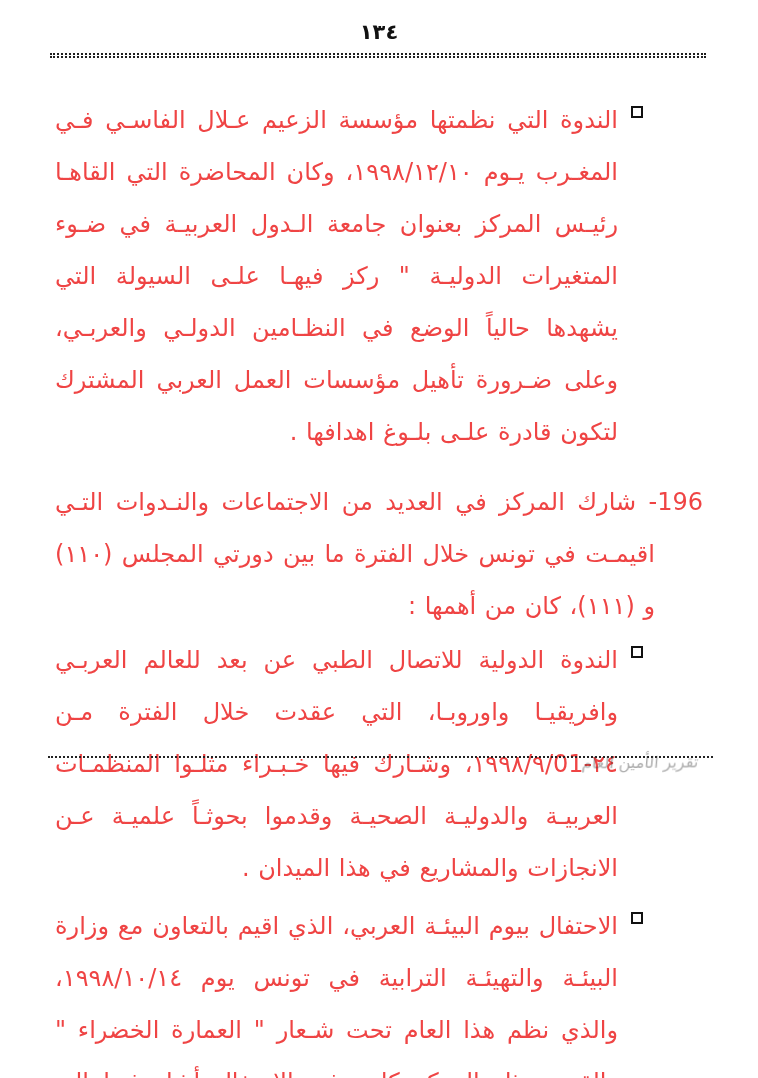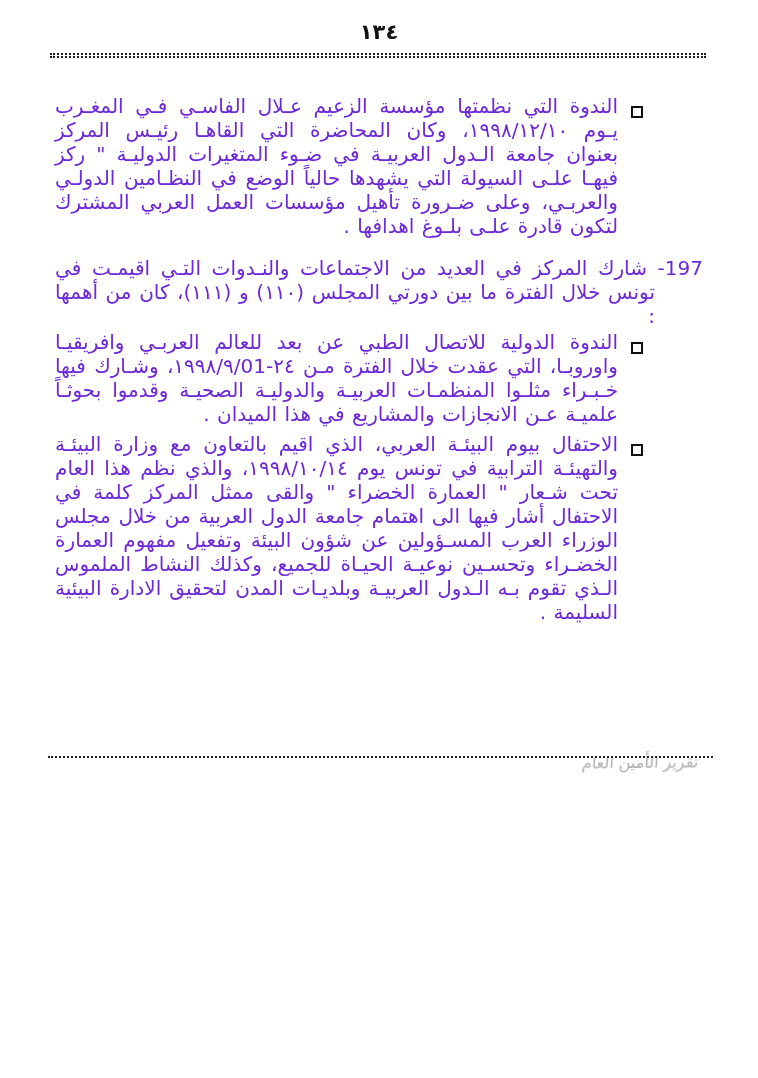--- a/index.html
+++ b/index.html
@@ -31,24 +31,24 @@
     height: 5px;
   }
   .rule-top { margin: 9px 52px 0 50px; }
   
   .content {
     direction: rtl;
     padding: 36px 55px 0 55px;
   }
   .para {
     position: relative;
-    font-size: 20px;
-    line-height: 24px;
+    font-size: 24px;
+    line-height: 52px;
     text-align: justify;
-    color: #6d28d9;
+    color: #ef4444;
     margin-bottom: 6px;
     word-spacing: 1px;
   }
   .para.bulleted { padding-right: 85px; }
   .para.numbered {
     padding-right: 48px;
     text-indent: -48px;
     margin-top: 18px;
     margin-bottom: 2px;
   }
@@ -91,21 +91,21 @@
 <div class="page">
 
   <header class="page-header">
     <div class="page-number">١٣٤</div>
     <div class="rule rule-top"></div>
   </header>
 
   <main class="content">
 
   <div class="para bulleted"><span class="bullet-marker"></span><span class="para-text">الندوة التي نظمتها مؤسسة الزعيم عـلال الفاسـي فـي المغـرب يـوم ١٩٩٨/١٢/١٠، وكان المحاضرة التي القاهـا رئيـس المركز بعنوان جامعة الـدول العربيـة في ضـوء المتغيرات الدوليـة " ركز فيهـا علـى السيولة التي يشهدها حالياً الوضع في النظـامين الدولـي والعربـي، وعلى ضـرورة تأهيل مؤسسات العمل العربي المشترك لتكون قادرة علـى بلـوغ اهدافها .</span></div>
-      <div class="para numbered"><span class="num">197-</span> <span class="para-text">شارك المركز في العديد من الاجتماعات والنـدوات التـي اقيمـت في تونس خلال الفترة ما بين دورتي المجلس (١١٠) و (١١١)، كان من أهمها :</span></div>
+      <div class="para numbered"><span class="num">196-</span> <span class="para-text">شارك المركز في العديد من الاجتماعات والنـدوات التـي اقيمـت في تونس خلال الفترة ما بين دورتي المجلس (١١٠) و (١١١)، كان من أهمها :</span></div>
       <div class="para bulleted"><span class="bullet-marker"></span><span class="para-text">الندوة الدولية للاتصال الطبي عن بعد للعالم العربـي وافريقيـا واوروبـا، التي عقدت خلال الفترة مـن ٢٤-١٩٩٨/٩/01، وشـارك فيها خـبـراء مثلـوا المنظمـات العربيـة والدوليـة الصحيـة وقدموا بحوثـاً علميـة عـن الانجازات والمشاريع في هذا الميدان .</span></div>
       <div class="para bulleted"><span class="bullet-marker"></span><span class="para-text">الاحتفال بيوم البيئـة العربي، الذي اقيم بالتعاون مع وزارة البيئـة والتهيئـة الترابية في تونس يوم ١٩٩٨/١٠/١٤، والذي نظم هذا العام تحت شـعار " العمارة الخضراء " والقى ممثل المركز كلمة في الاحتفال أشار فيها الى اهتمام جامعة الدول العربية من خلال مجلس الوزراء العرب المسـؤولين عن شؤون البيئة وتفعيل مفهوم العمارة الخضـراء وتحسـين نوعيـة الحيـاة للجميع، وكذلك النشاط الملموس الـذي تقوم بـه الـدول العربيـة وبلديـات المدن لتحقيق الادارة البيئية السليمة .</span></div>
     </main>
 
   <footer>
     <div class="rule rule-bottom"></div>
     <div class="footer-stamp">تقرير الأمين العام</div>
   </footer>
 
 </div>

